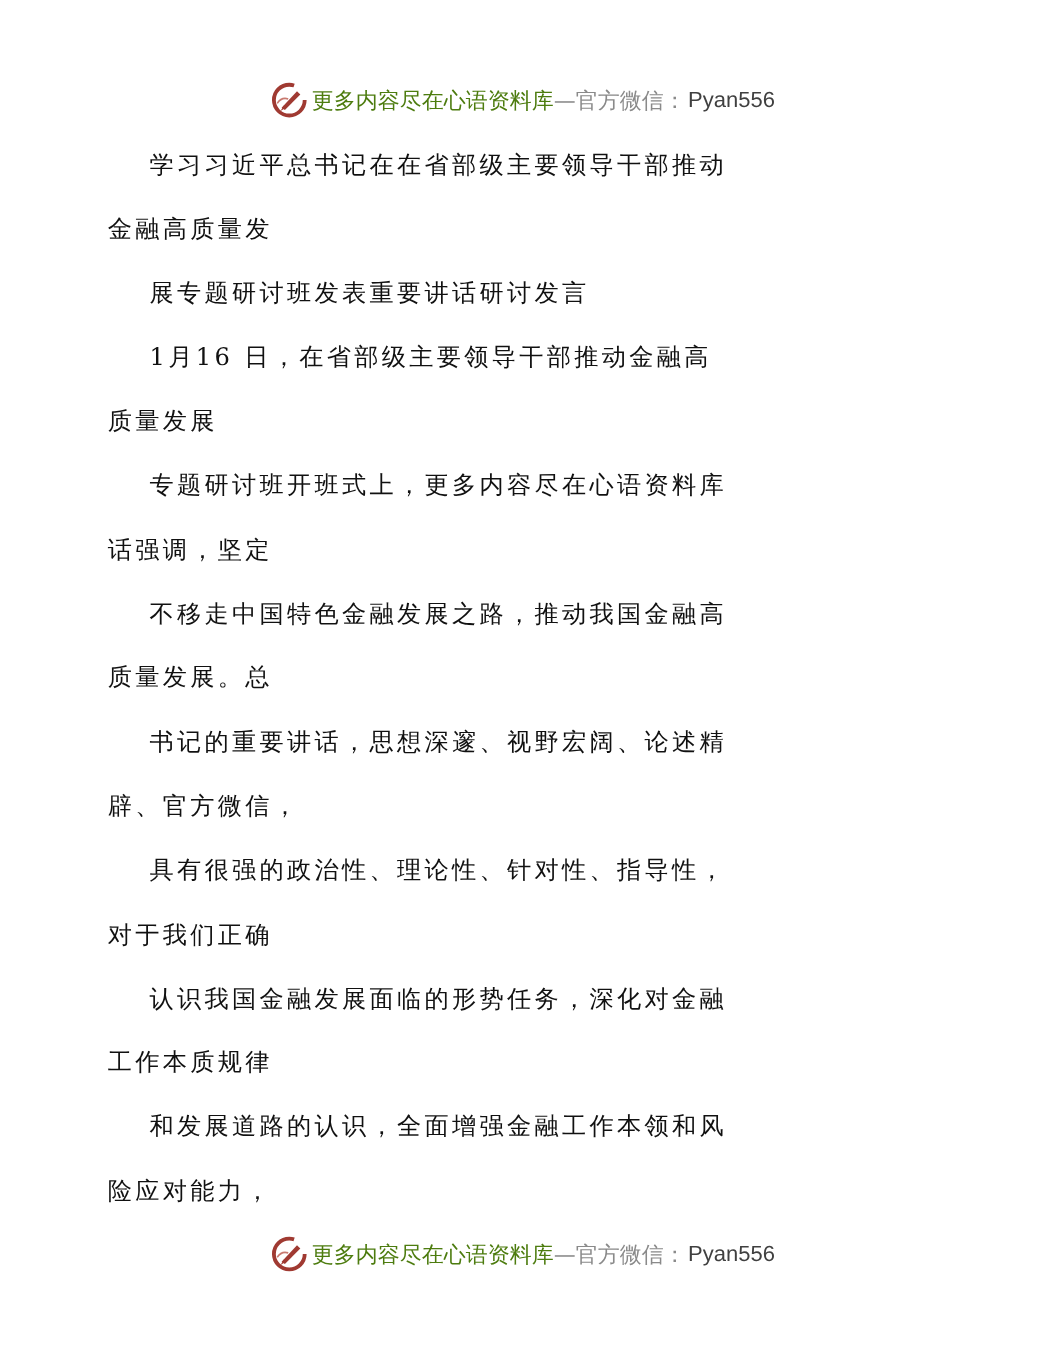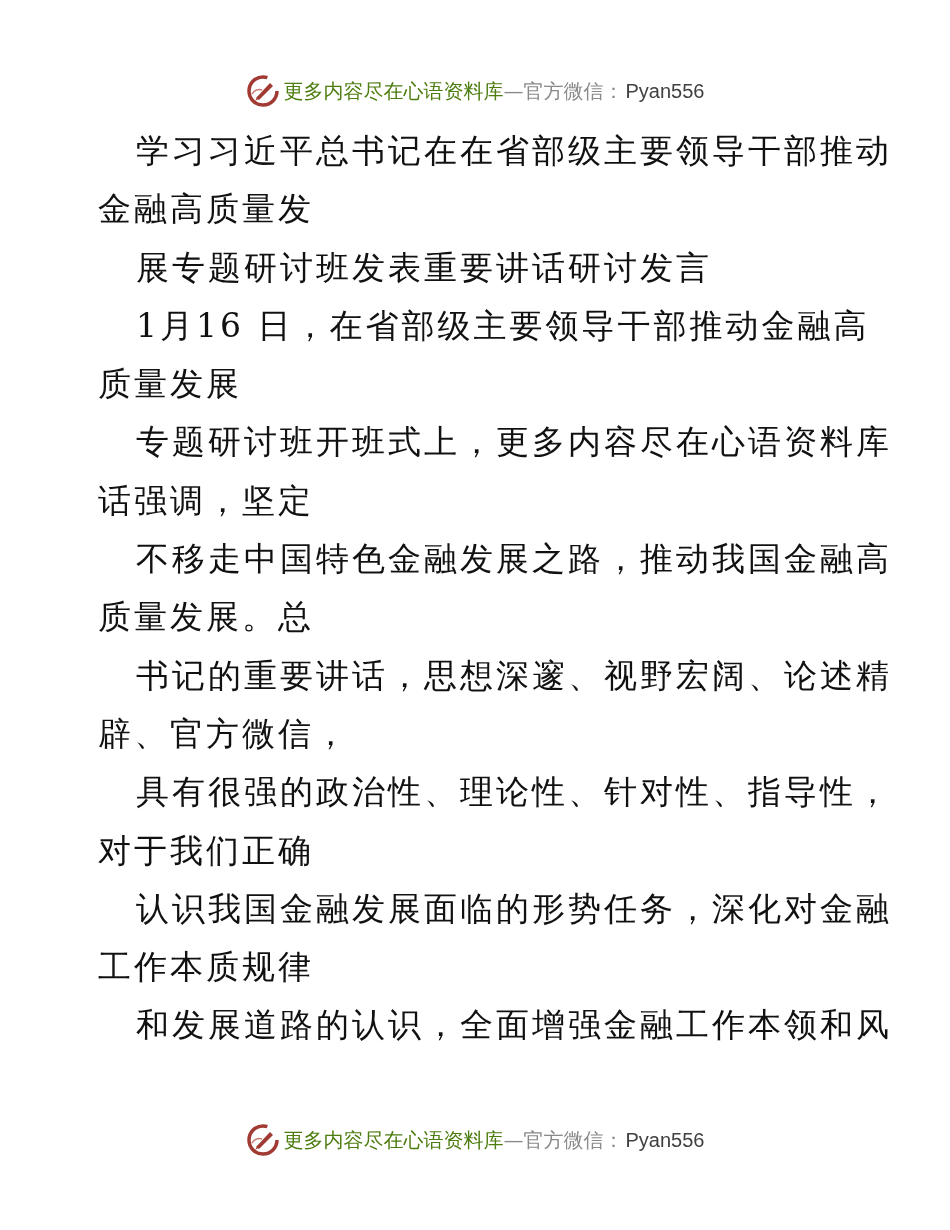--- a/index.html
+++ b/index.html
@@ -48,21 +48,21 @@
       font-family: "Liberation Sans", "DejaVu Sans", sans-serif;
       margin-left: 2px;
     }
     .content {
       position: absolute;
       left: 98px;
       top: 122px;
       width: 760px;
     }
     .line {
-      font-size: 33px;
+      font-size: 22px;
       line-height: 58.3px;
       height: 58.3px;
       white-space: nowrap;
       letter-spacing: 3px;
     }
     .line.indent {
       padding-left: 38px;
     }
   </style>
 </head>
@@ -91,20 +91,21 @@
   <div class="line">话强调，坚定</div>
   <div class="line indent">不移走中国特色金融发展之路，推动我国金融高</div>
   <div class="line">质量发展。总</div>
   <div class="line indent">书记的重要讲话，思想深邃、视野宏阔、论述精</div>
   <div class="line">辟、官方微信，</div>
   <div class="line indent">具有很强的政治性、理论性、针对性、指导性，</div>
   <div class="line">对于我们正确</div>
   <div class="line indent">认识我国金融发展面临的形势任务，深化对金融</div>
   <div class="line">工作本质规律</div>
   <div class="line indent">和发展道路的认识，全面增强金融工作本领和风</div>
+  <div class="line">险应对能力，</div>
 </div>
 
 <div class="watermark bottom">
   <svg class="wm-logo" viewBox="0 0 34 34">
     <circle cx="17" cy="17" r="14" fill="none" stroke="#a03a32" stroke-width="3.5" stroke-dasharray="70 18"></circle>
     <path d="M10 24 L24 9 L27 12 L13 26 Z" fill="#a03a32"></path>
     <path d="M9 27 L12 22 L14 24 Z" fill="#a03a32"></path>
     <path d="M6 20 Q10 14 16 16" fill="none" stroke="#c87a70" stroke-width="1.5"></path>
   </svg>
   <span class="wm-red">更多内容尽在心语资料库</span>

